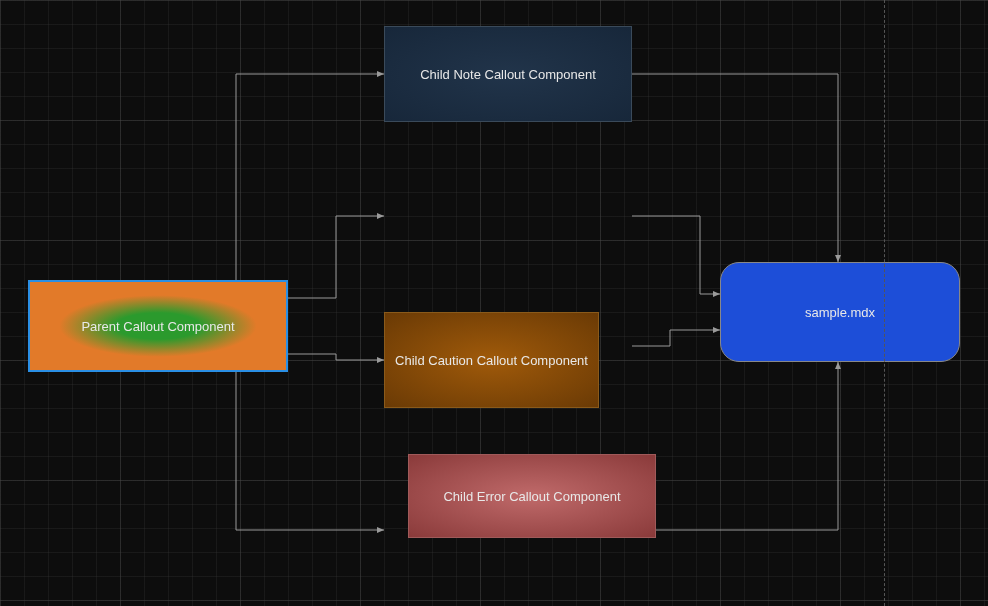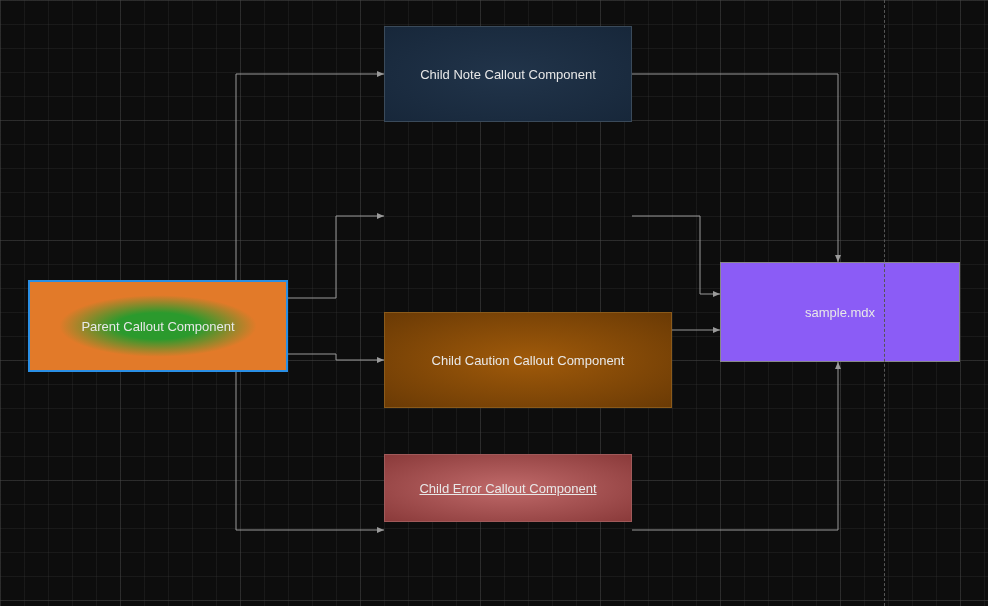--- a/index.html
+++ b/index.html
@@ -42,22 +42,23 @@
   }
   .node-caution {
     background: radial-gradient(ellipse at 50% 50%, #a05a0a 0%, #6a3a05 100%);
     border-color: #8a5a1a;
   }
   .node-error {
     background: radial-gradient(ellipse at 50% 50%, #c06a6a 0%, #8a3a3a 100%);
     border-color: #a05a5a;
   }
   .node-sample {
-    background: #8b5cf6;
+    background: #1d4ed8;
     border-color: #888;
+    border-radius: 19px;
   }
   svg.edges { position: absolute; inset: 0; pointer-events: none; }
   .edge { stroke: #9a9a9a; stroke-width: 1; fill: none; }
   .arrowhead { fill: #9a9a9a; }
   .divider {
     position: absolute;
     top: 0; bottom: 0;
     border-left: 1px dashed #555;
   }
 </style>
@@ -92,25 +93,25 @@
 
   <div class="node node-parent" style="left:28px; top:280px; width:260px; height:92px;">
     <span>Parent Callout Component</span>
   </div>
 
   <div class="node node-note" style="left:384px; top:26px; width:248px; height:96px;">
     <span>Child Note Callout Component</span>
   </div>
 
 
-  <div class="node node-caution" style="left:384px; top:312px; width:288px; height:96px;">
+  <div class="node node-caution" style="left:384px; top:312px; width:215px; height:96px;">
     <span>Child Caution Callout Component</span>
   </div>
 
-  <div class="node node-error" style="left:384px; top:454px; width:248px; height:68px;text-decoration:underline;">
+  <div class="node node-error" style="left:408px; top:454px; width:248px; height:84px;">
     <span>Child Error Callout Component</span>
   </div>
 
   <div class="node node-sample" style="left:720px; top:262px; width:240px; height:100px;">
     <span>sample.mdx</span>
   </div>
 
   <div class="divider" style="left:884px;"></div>
 
 </div>

